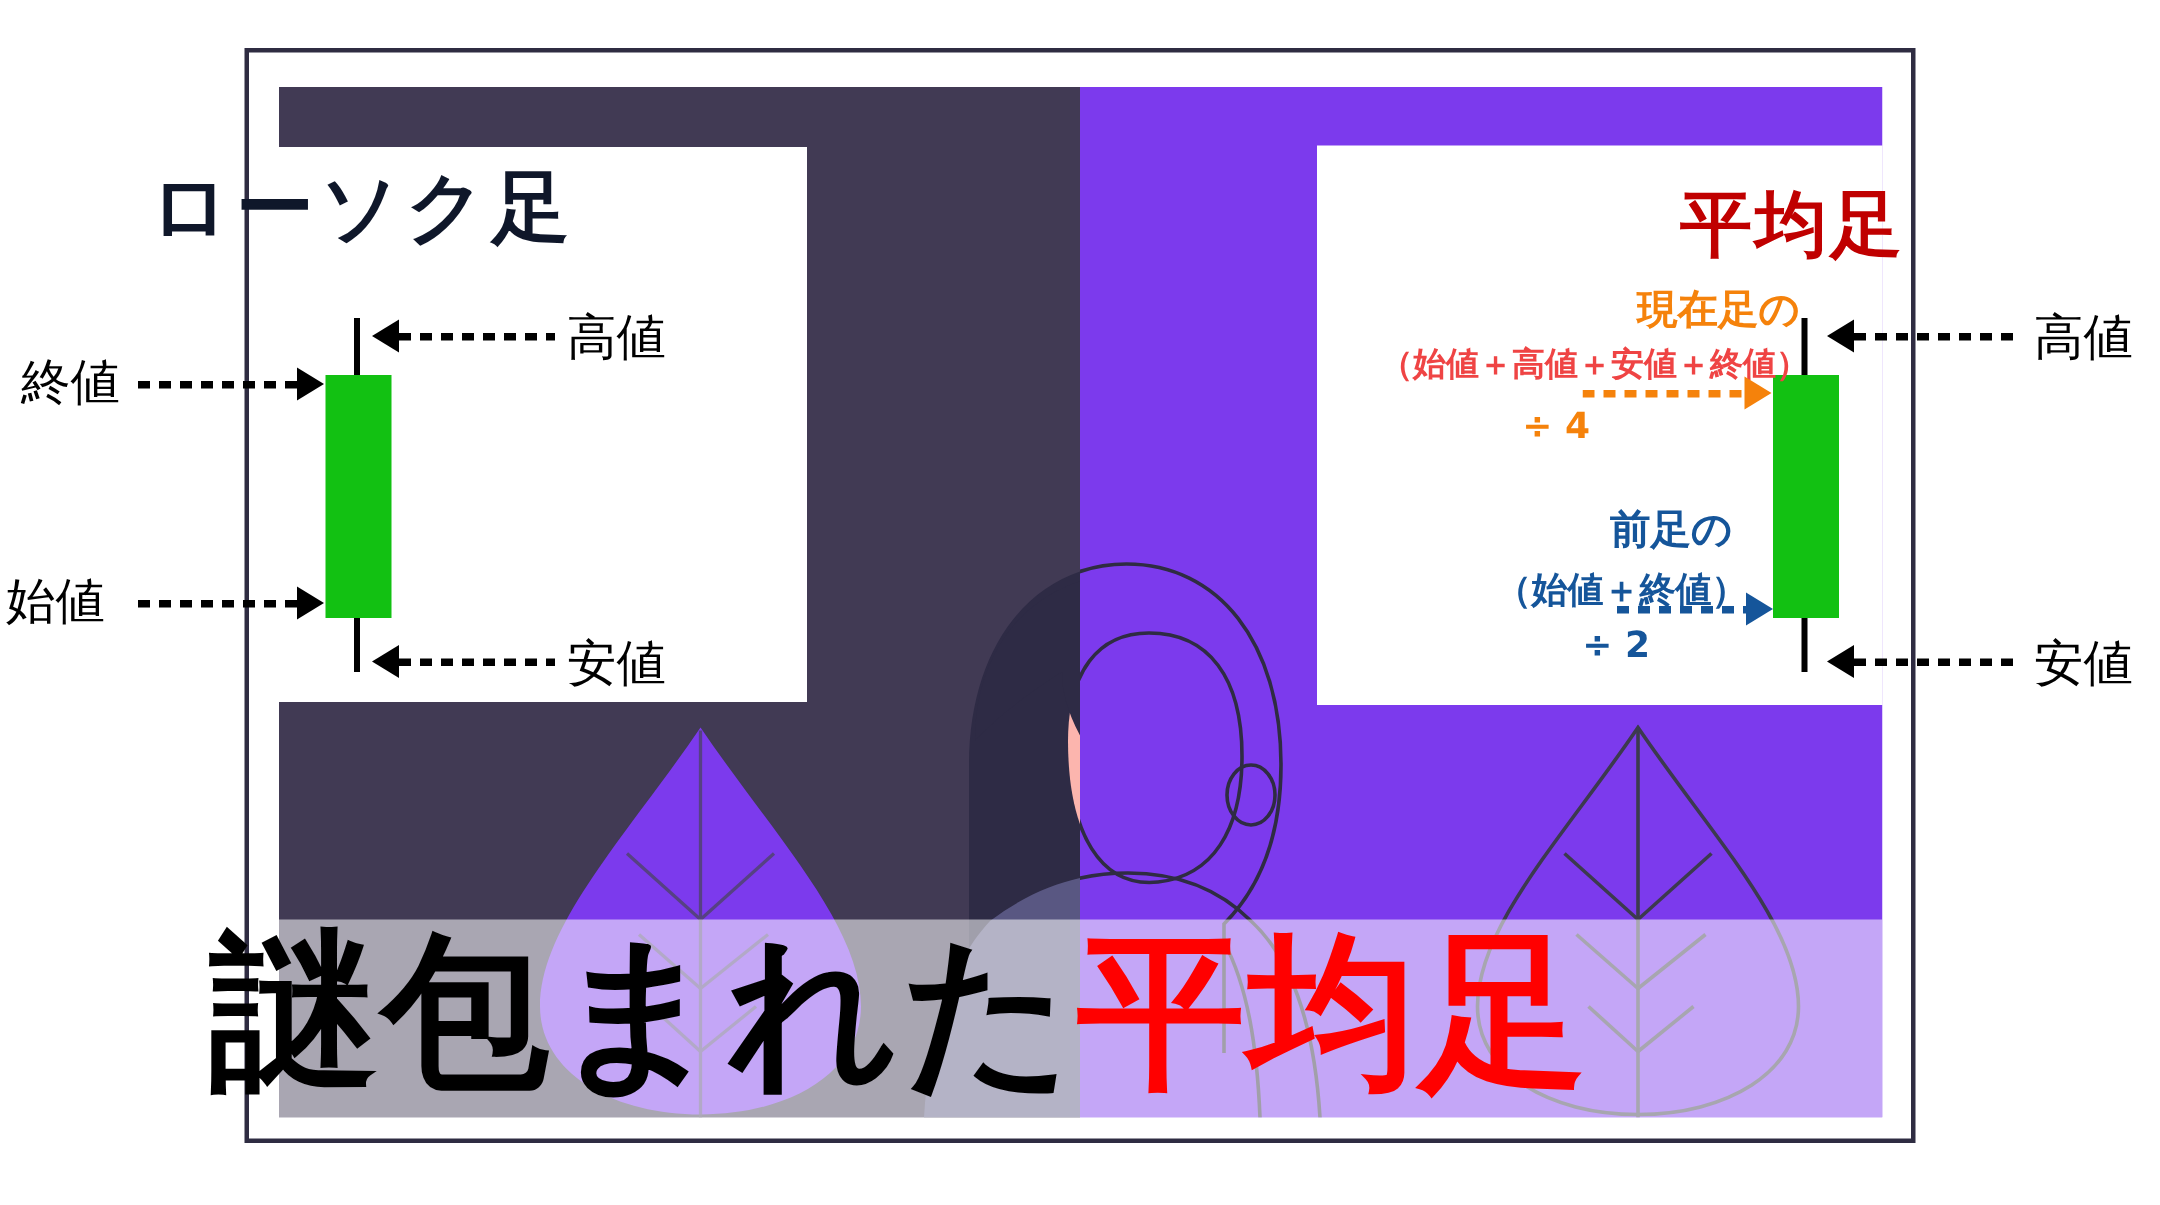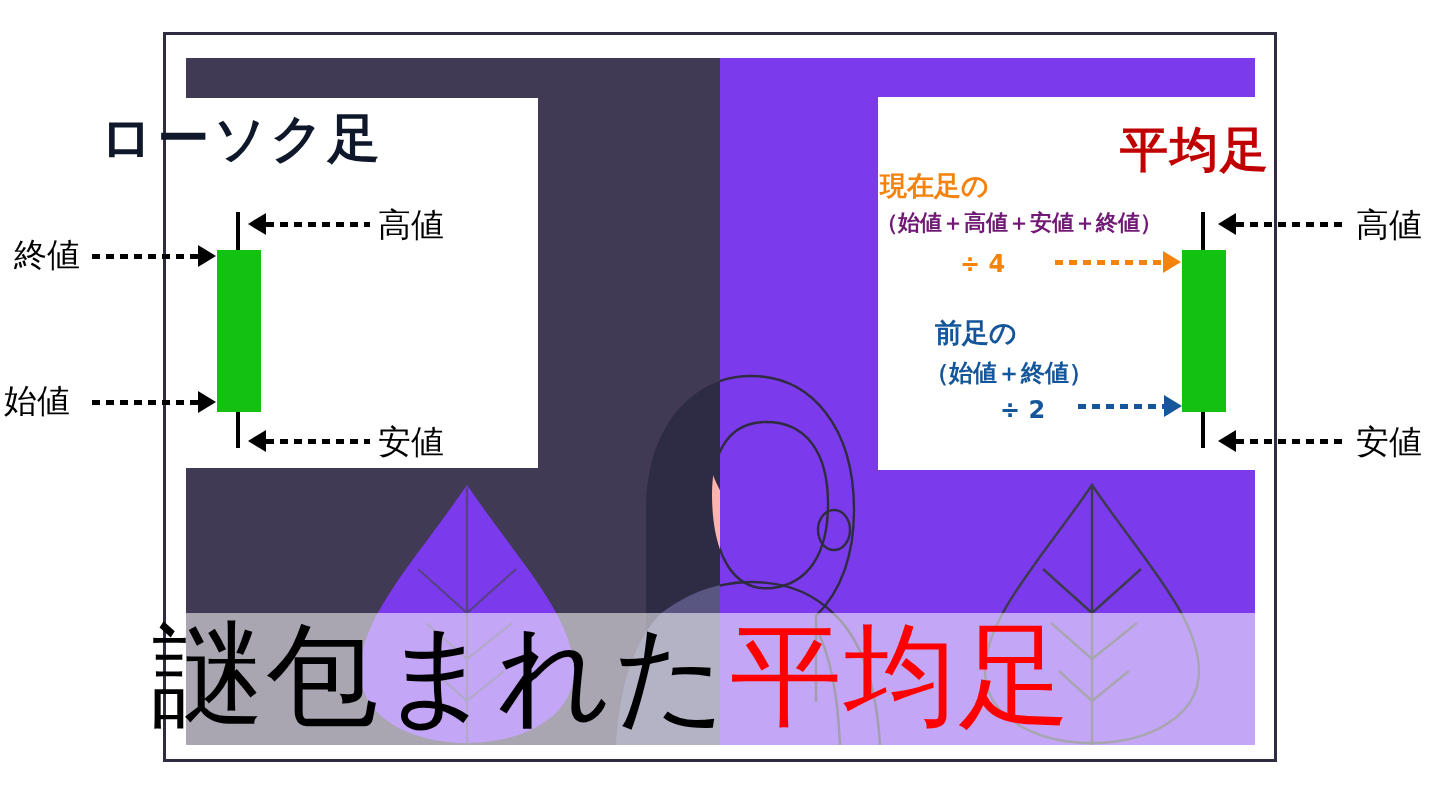--- a/index.html
+++ b/index.html
@@ -59,42 +59,42 @@
     white-space:nowrap;
   }
   .h-heikin{
     position:absolute;left:1120px;top:118px;z-index:6;
     font-size:48px;font-weight:bold;color:#c00000;letter-spacing:2px;
     white-space:nowrap;
   }
 
   
   .lbl{position:absolute;z-index:6;font-size:33px;color:#000000;white-space:nowrap;}
-  .lbl-sm{position:absolute;z-index:6;white-space:nowrap;text-align:left;}
+  .lbl-sm{position:absolute;z-index:6;white-space:nowrap;text-align:right;margin-top:20px;}
 
   
   .arrow{position:absolute;z-index:6;height:12px;display:flex;align-items:center;}
   .arrow .dots{height:5px;flex:1;}
   .arrow .head{width:0;height:0;border-top:11px solid transparent;border-bottom:11px solid transparent;}
   .arrow.right .head{border-left:18px solid #000;}
   .arrow.left .head{border-right:18px solid #000;}
 
   .dots-black{background-image:linear-gradient(to right,#000 0 55%,transparent 55% 100%);background-size:14px 5px;}
   .dots-orange{background-image:linear-gradient(to right,#f5820b 0 55%,transparent 55% 100%);background-size:14px 6px;}
   .dots-blue{background-image:linear-gradient(to right,#15559a 0 55%,transparent 55% 100%);background-size:14px 6px;}
 
   .arrow.orange .head{border-left:18px solid #f5820b;}
   .arrow.blue .head{border-left:18px solid #15559a;}
 
   
   .headline{
     position:absolute;left:0;top:612px;width:1200px;height:125px;z-index:8;
     display:flex;align-items:center;justify-content:center;
-    font-size:112px;font-weight:normal;letter-spacing:2px;
-    color:#000000;white-space:nowrap;line-height:1;margin-left:12px;
+    font-size:112px;font-weight:bold;letter-spacing:2px;
+    color:#000000;white-space:nowrap;line-height:1;
   }
   .headline .hl-red{color:#ff0000;}
 </style>
 </head>
 <body>
 
 <div class="stage">
 
   <div class="illus">
     <div class="half-dark"></div>
@@ -192,21 +192,21 @@
   </div>
 
   <div class="h-heikin">平均足</div>
 
   <div class="candle" style="left:1161px;top:212px;width:84px;height:236px;">
     <div class="wick" style="left:40px;top:0px;height:236px;"></div>
     <div class="body" style="left:21px;top:38px;width:44px;height:162px;"></div>
   </div>
 
   <div class="lbl-sm" style="left:880px;top:168px;width:320px;font-size:27px;font-weight:bold;color:#f5820b;">現在足の</div>
-  <div class="lbl-sm" style="left:876px;top:208px;width:330px;font-size:22px;font-weight:bold;color:#701a75;">（始値＋高値＋安値＋終値）</div>
+  <div class="lbl-sm" style="left:876px;top:208px;width:330px;font-size:22px;font-weight:bold;color:#ef4444;">（始値＋高値＋安値＋終値）</div>
   <div class="lbl-sm" style="left:960px;top:250px;width:100px;font-size:24px;font-weight:bold;color:#f5820b;">÷ 4</div>
   <div class="arrow right orange" style="left:1055px;top:256px;width:126px;">
     <div class="dots dots-orange"></div>
     <div class="head"></div>
   </div>
 
   <div class="lbl-sm" style="left:925px;top:357px;width:240px;font-size:24px;font-weight:bold;color:#15559a;">（始値＋終値）</div>
   <div class="lbl-sm" style="left:935px;top:315px;width:220px;font-size:27px;font-weight:bold;color:#15559a;">前足の</div>
   <div class="lbl-sm" style="left:1000px;top:396px;width:100px;font-size:24px;font-weight:bold;color:#15559a;">÷ 2</div>
   <div class="arrow right blue" style="left:1078px;top:400px;width:104px;">

